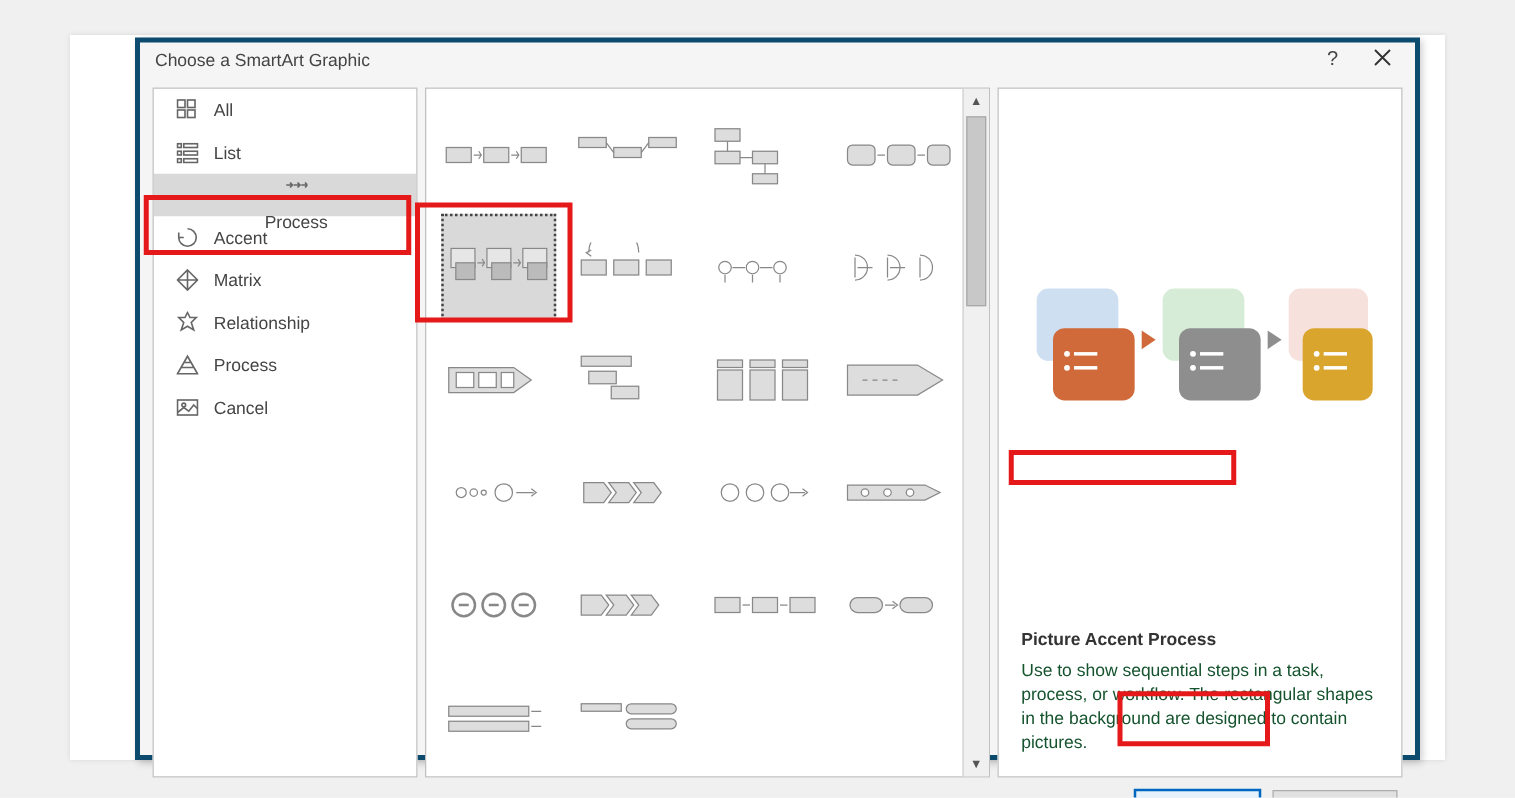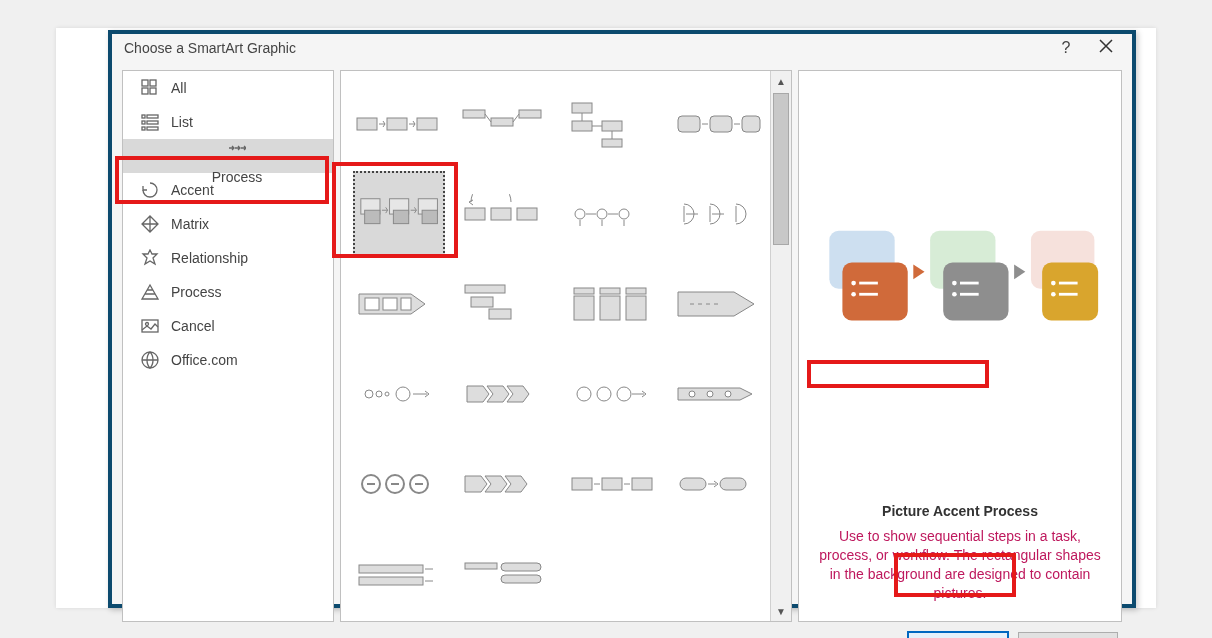--- a/index.html
+++ b/index.html
@@ -122,36 +122,35 @@
     background: #c8c8c8;
     border: 1px solid #a8a8a8;
   }
   .preview {
     flex: 1;
     border: 1px solid #c0c0c0;
     background: #fff;
     display: flex;
     flex-direction: column;
     padding: 14px 18px 18px 18px;
-    text-align: center;
   }
   .preview-image {
     flex: 1.1;
     display:flex; align-items:center; justify-content:center;
     padding-bottom: 20px;
   }
   .preview-name {
     font-weight: 700;
     font-size: 14px;
     color: #333;
     margin-bottom: 8px;
   }
   .preview-desc {
     font-size: 14px;
-    color: #be185d;
+    color: #14532d;
     line-height: 1.35;
   }
   .footer {
     height: 50px;
     display: flex;
     align-items: center;
     justify-content: flex-end;
     gap: 10px;
     padding-right: 14px;
   }
@@ -264,29 +263,20 @@
       </div>
       <div class="side-item">
         <span class="side-icon">
             <svg viewBox="0 0 18 18">
               <rect x="1" y="3" width="16" height="12"></rect>
               <circle cx="6" cy="7" r="1.5"></circle>
               <path d="M1 13 L6 9 L10 12 L14 7 L17 10"></path>
             </svg>
           </span>
         <span>Cancel</span>
-      </div>
-      <div class="side-item">
-        <span class="side-icon">
-            <svg viewBox="0 0 18 18">
-              <circle cx="9" cy="9" r="8"></circle>
-              <path d="M1 9 L17 9 M9 1 C5 5 5 13 9 17 C13 13 13 5 9 1"></path>
-            </svg>
-          </span>
-        <span>Office.com</span>
       </div>
     </div>
 
     <div class="gallery">
       <div class="gallery-inner">
 
         <div class="thumb">
             <svg viewBox="0 0 88 40">
               <g stroke="#888" fill="#ddd" stroke-width="1">
                 <rect x="2" y="14" width="20" height="12"></rect>

